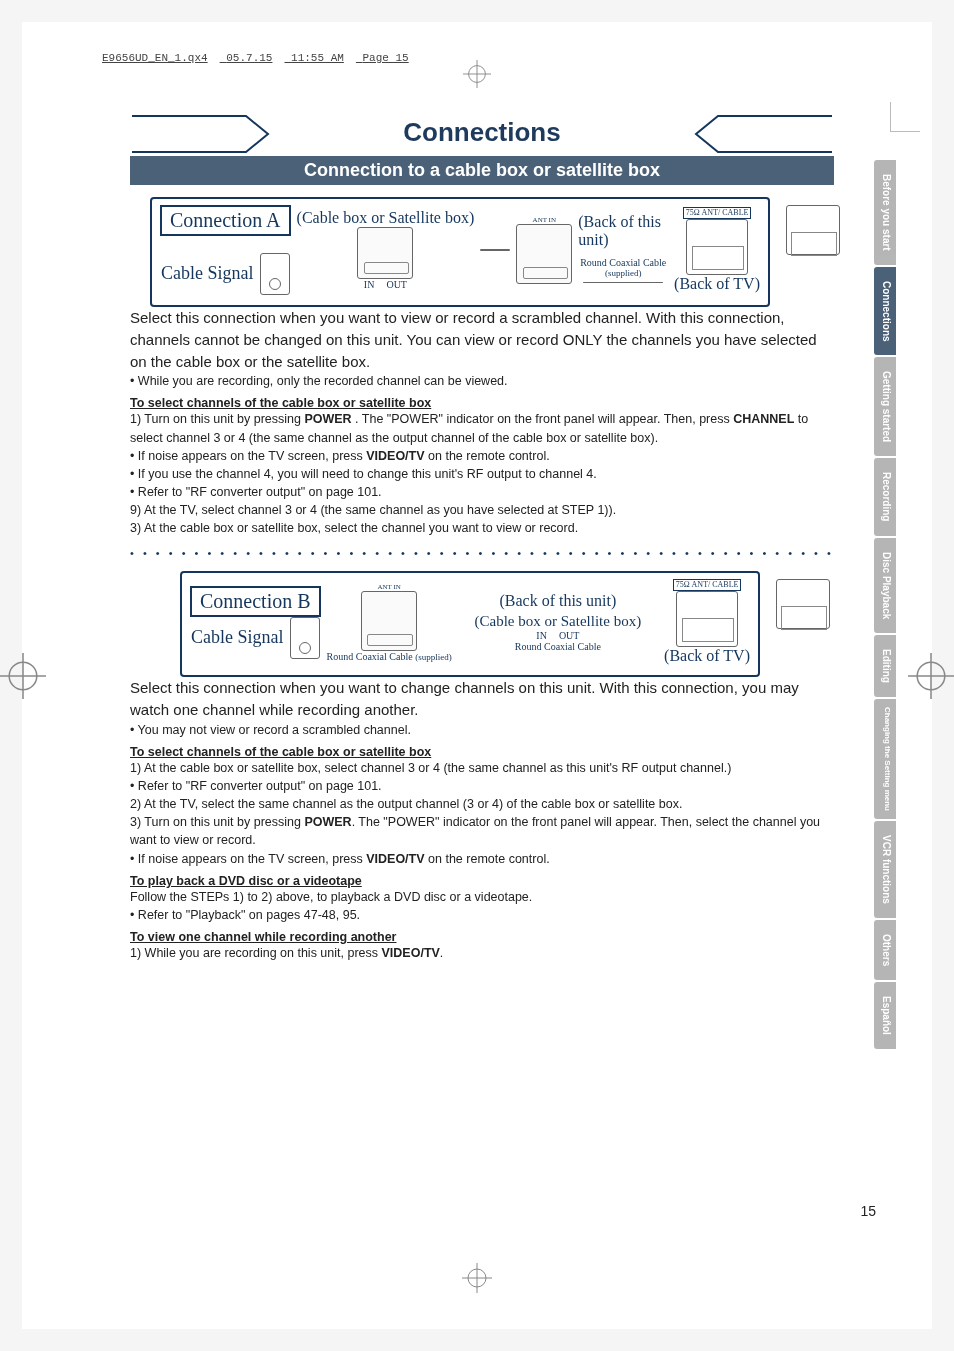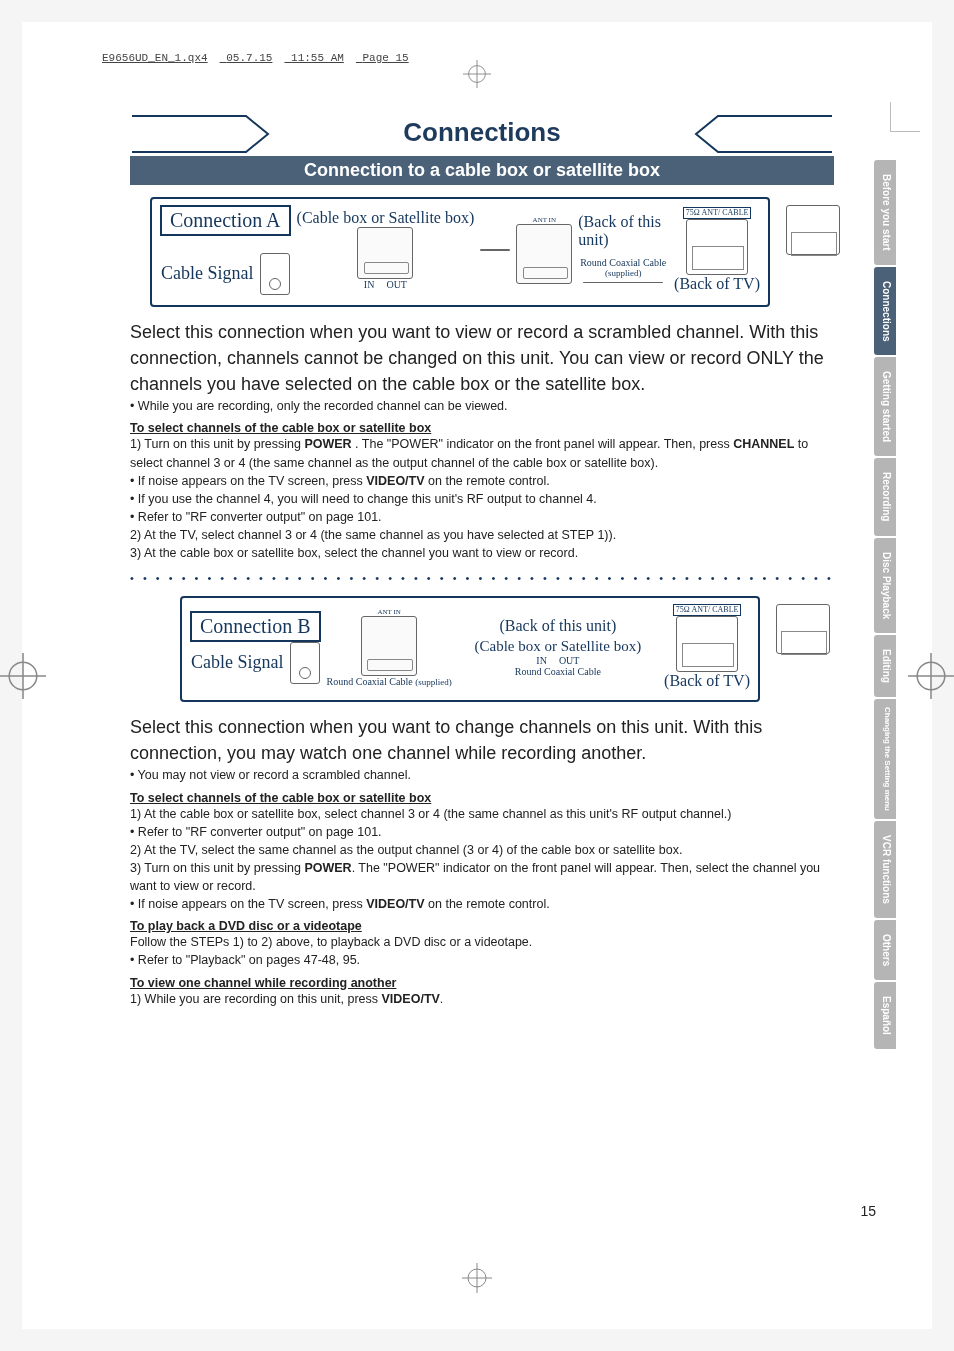--- a/index.html
+++ b/index.html
@@ -22,21 +22,21 @@
   .small-label { font-size: 10px; color:#14365c; font-family: Liberation Serif, serif; text-align:left; }
   .device-block { width:56px; height:52px; border:1.5px solid #666; border-radius:3px; background:#fafafa; position:relative; }
   .device-block::after{content:"";position:absolute;bottom:4px;left:10%;width:80%;height:10px;border:1px solid #888;border-radius:2px;}
   .tv-block { width:62px; height:56px; border:1.5px solid #666; border-radius:3px; position:relative; }
   .tv-block::before{content:"";position:absolute;top:26px;left:8%;width:84%;height:22px;border:1px solid #888;}
   .unit-block { height:60px; width:56px; }
   .wall-plate { width:30px; height:42px; border:1.5px solid #666; border-radius:3px; display:flex; align-items:flex-end; justify-content:center; }
   .wall-plate::after{content:"";width:10px;height:10px;border:1.5px solid #666;border-radius:50%;margin-bottom:4px;}
   .cable-line { height:1.5px; background:#666; flex:0 0 30px; border-radius:1px; }
 
-  .para { font-size: 18px; line-height: 1.45; margin-top: 12px; }
+  .para { font-size: 15px; line-height: 1.45; }
   .sub-head { font-size: 12.5px; font-weight: bold; text-decoration: underline; margin-top: 6px; }
   .item { font-size: 12.5px; line-height: 1.45; }
   .dot-sep { margin-top:10px; font-size:11px;color:#14365c; letter-spacing:3px; white-space:nowrap; overflow:hidden; }
 
   .side-tabs { position:absolute; right:36px; top:138px; width:22px; display:flex; flex-direction:column; }
   .tab { writing-mode: vertical-rl; font-size:10px; color:#fff; background:#7a7a7a; padding:14px 4px; border-radius:3px 0 0 3px; margin-bottom:2px; text-align:center; opacity:0.55; font-weight:bold;}
   .tab.active { background:#4a6178; opacity:1; }
   .tab.tiny { font-size:8px; padding:8px 4px;}
 
   .page-num { position:absolute; right:56px; bottom:110px; font-size:14px;text-align:center; }
@@ -108,21 +108,21 @@
       <div class="tv-block" style="position:absolute;right:-72px;top:6px;width:54px;height:50px;"></div>
     </div>
 
     <div class="para">Select this connection when you want to view or record a scrambled channel. With this connection, channels cannot be changed on this unit.  You can view or record ONLY the channels you have selected on the cable box or the satellite box.</div>
     <div class="item">• While you are recording, only the recorded channel can be viewed.</div>
     <div class="sub-head">To select channels of the cable box or satellite box</div>
     <div class="item"><span>1) Turn on this unit by pressing </span><b>POWER</b><span> . The "POWER" indicator on the front panel will appear.  Then, press </span><b>CHANNEL</b><span> to select channel 3 or 4 (the same channel as the output channel of the cable box or satellite box).</span></div>
     <div class="item"><span>  • If noise appears on the TV screen, press </span><b>VIDEO/TV</b><span> on the remote control.</span></div>
     <div class="item">  • If you use the channel 4, you will need to change this unit's RF output to channel 4.</div>
     <div class="item">  • Refer to "RF converter output" on page 101.</div>
-    <div class="item">2) At the TV, select channel 3 or 4 (the same channel as you have selected at STEP 1)).</div>
+    <div class="item">9) At the TV, select channel 3 or 4 (the same channel as you have selected at STEP 1)).</div>
     <div class="item">3) At the cable box or satellite box, select the channel you want to view or record.</div>
 
     <div class="dot-sep">• • • • • • • • • • • • • • • • • • • • • • • • • • • • • • • • • • • • • • • • • • • • • • • • • • • • • • • • • • • • • • • • • • • • • • • • • • • •</div>
 
     <div class="diagram-box" style="width:580px;margin-left:50px;">
       <div style="display:flex;flex-direction:column;align-items:center;">
         <span class="conn-label">Connection B</span>
         <div style="display:flex;align-items:center;gap:6px;">
           <span class="dev-label" style="text-align:center;line-height:1.1;">Cable Signal</span>
           <div class="wall-plate"></div>

